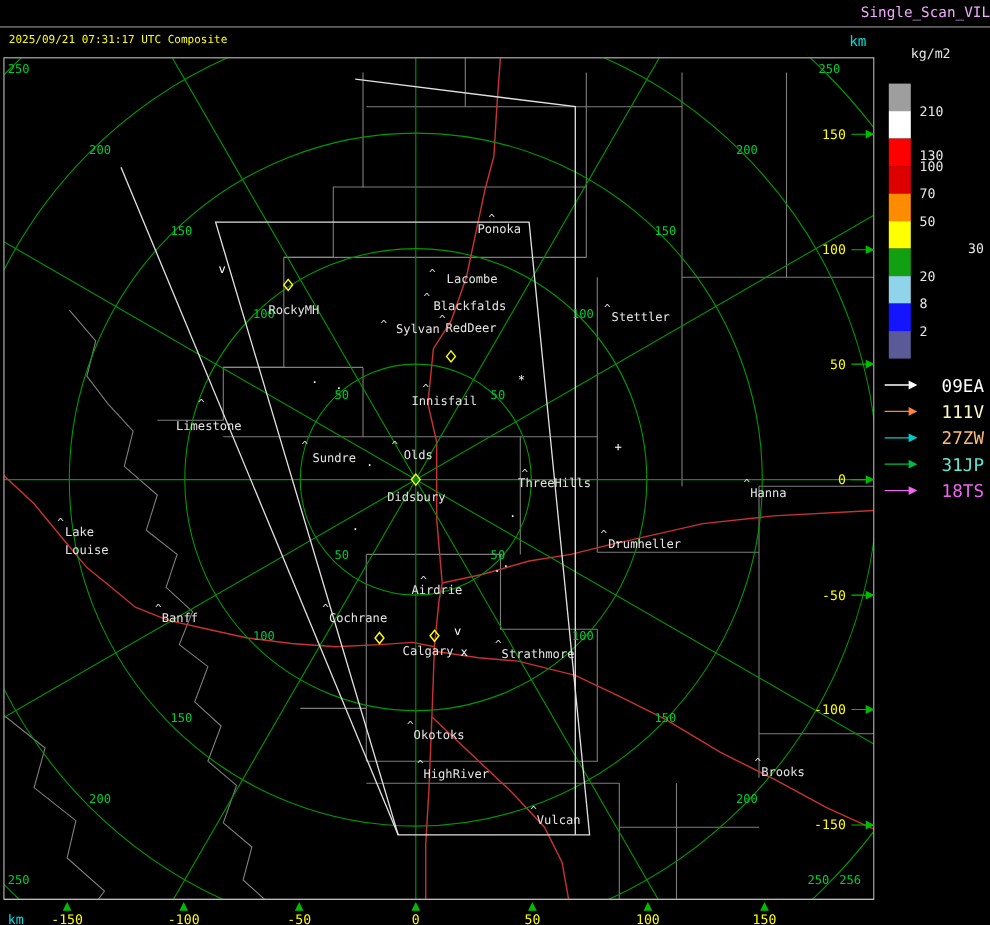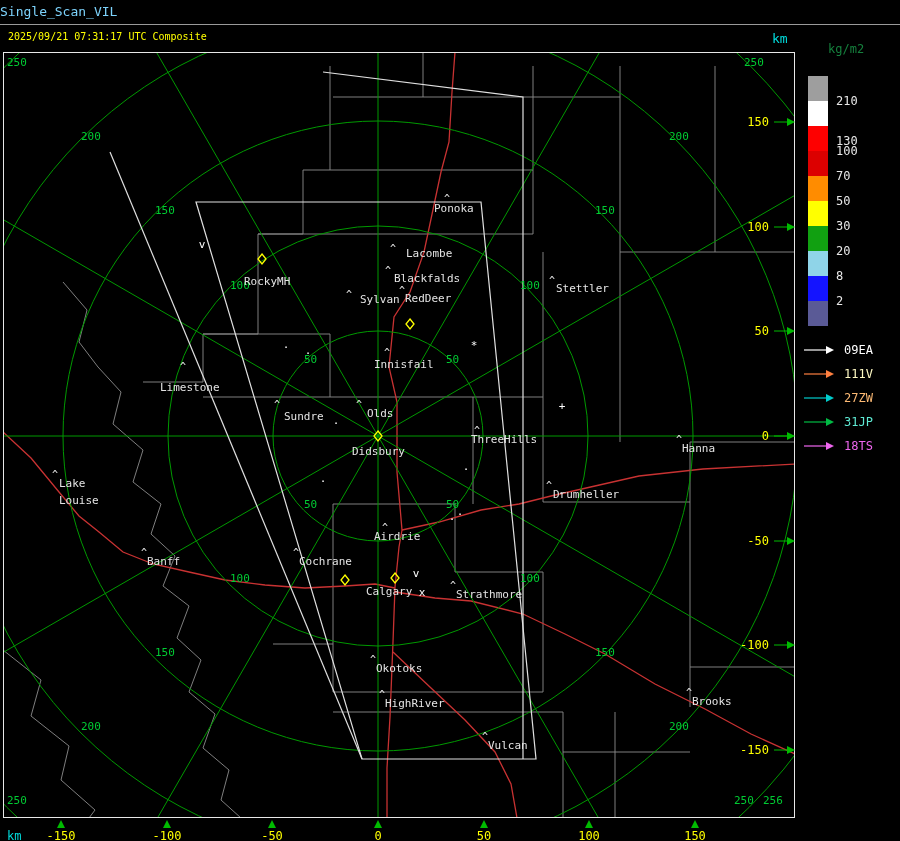--- a/index.html
+++ b/index.html
@@ -1,30 +1,30 @@
 <!DOCTYPE html>
 <html><head>
 <meta charset="utf-8">
 <style>
   html,body{margin:0;padding:0;background:#000;}
   .app{position:relative;width:900px;height:841px;background:#000;overflow:hidden;
        font-family:"DejaVu Sans Mono",monospace;}
-  .titlebar{height:24px;line-height:24px;text-align:left;color:#7dd3fc;font-size:13px;
+  .titlebar{height:24px;line-height:24px;text-align:right;color:#f0abfc;font-size:13px;
             border-bottom:1px solid #9a9a9a;}
   .timestamp{position:absolute;top:31px;left:8px;color:#ffff00;font-size:10px;white-space:pre;}
   .unit-top{position:absolute;top:31px;left:772px;color:#00dddd;font-size:13px;}
   #map-svg{position:absolute;top:52px;left:3px;}
   #map-svg text{font-family:"DejaVu Sans Mono",monospace;}
   .sidebar{position:absolute;left:800px;top:42px;width:100px;height:780px;}
-  .scale-unit{position:absolute;top:0;left:28px;color:#15803d;font-size:12px;}
+  .scale-unit{position:absolute;top:0;left:28px;color:#e5e5e5;font-size:12px;}
   #colorbar{position:absolute;top:34px;left:8px;width:92px;height:262px;}
   .swatch{position:absolute;left:0;width:20px;height:25px;}
   .cb-label{position:absolute;left:28px;color:#e8e8e8;font-size:12px;height:16px;line-height:16px;}
   #tracks{position:absolute;top:296px;left:4px;width:96px;}
-  .track-row{display:flex;align-items:center;height:24px;gap:10px;font-size:12px;}
+  .track-row{display:flex;align-items:center;height:24px;gap:22px;font-size:16px;}
 </style>
 </head>
 <body>
 
 <div class="app">
   <div class="titlebar">Single_Scan_VIL</div>
   <div class="timestamp">2025/09/21 07:31:17 UTC Composite</div>
   <div class="unit-top">km</div>
   <svg id="map-svg" width="792" height="790" viewBox="0 0 792 790">
       <defs>
@@ -220,21 +220,21 @@
         <div class="swatch" style="top: 125px; background: rgb(255, 255, 0);"></div>
         <div class="swatch" style="top: 150px; background: rgb(17, 160, 17);"></div>
         <div class="swatch" style="top: 175px; background: rgb(143, 212, 232);"></div>
         <div class="swatch" style="top: 200px; background: rgb(20, 20, 255);"></div>
         <div class="swatch" style="top: 225px; background: rgb(90, 90, 150);"></div>
         <div class="cb-label" style="top: 17px;">210</div>
         <div class="cb-label" style="top: 42px; margin-top: 15px;">130</div>
         <div class="cb-label" style="top: 67px;">100</div>
         <div class="cb-label" style="top: 92px;">70</div>
         <div class="cb-label" style="top: 117px;">50</div>
-        <div class="cb-label" style="top: 142px;">30</div>
+        <div class="cb-label" style="top: 142px; margin-left: 44px;">30</div>
         <div class="cb-label" style="top: 167px; text-align: right;">20</div>
         <div class="cb-label" style="top: 192px;">8</div>
         <div class="cb-label" style="top: 217px;">2</div>
       </div>
     <div id="tracks">
         <div class="track-row">
           <svg width="30" height="10">
             <line x1="0" y1="5" x2="23" y2="5" stroke="#ffffff" stroke-width="1.2"></line>
             <polygon points="22,1 30,5 22,9" fill="#ffffff"></polygon>
           </svg>

